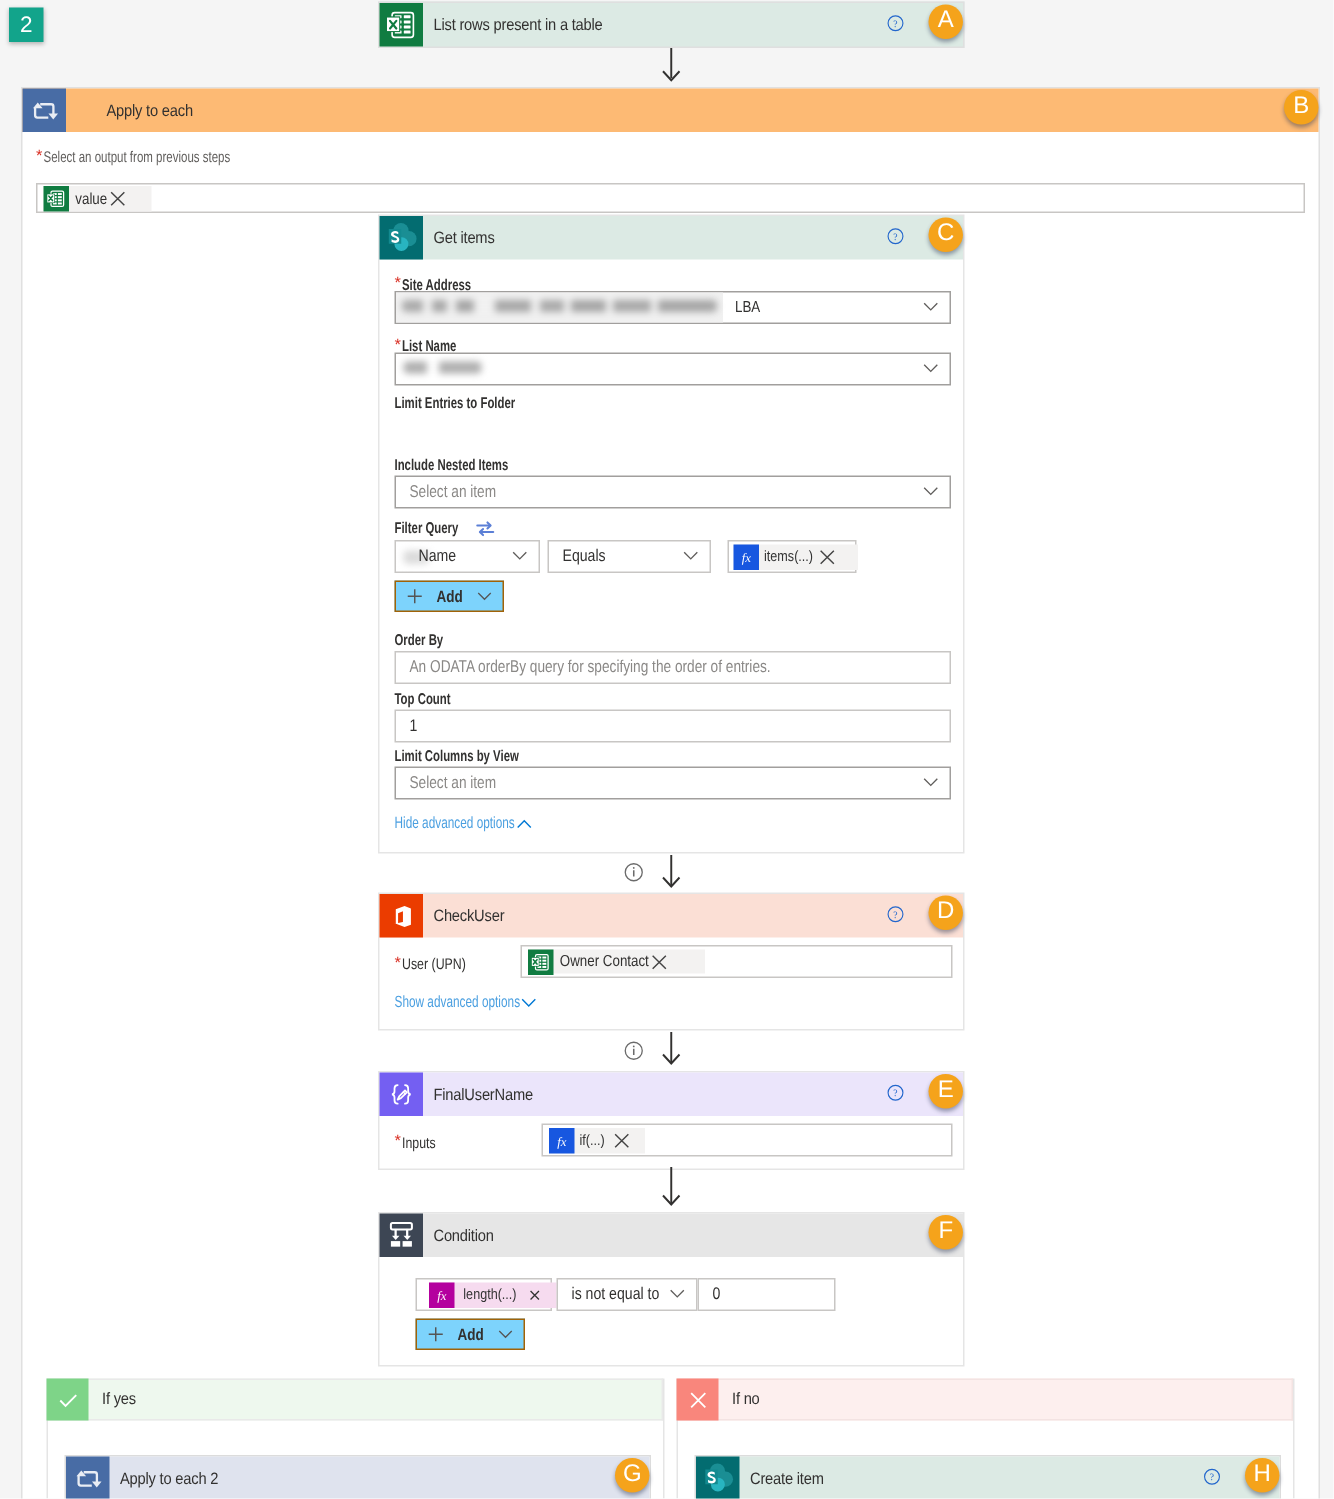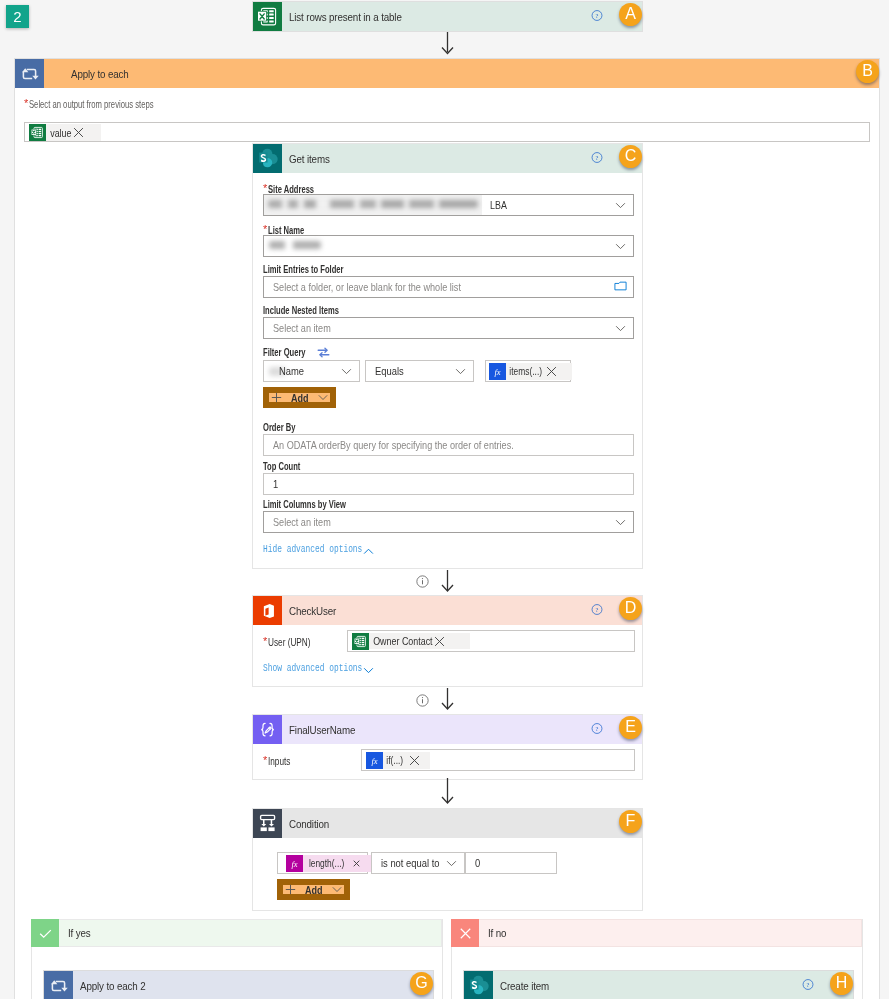--- a/index.html
+++ b/index.html
@@ -50,25 +50,25 @@
   }
   .fld.ph { color:#8a8886; }
   .fld.ph > [data-name="placeholder-text"] { display:inline-block; transform:scaleX(0.80); transform-origin:left center; white-space:nowrap; font-size:11.4px; }
   .chev { position:absolute; right:7px; top:50%; transform:translateY(-50%); }
   .blur {
     background:linear-gradient(90deg,#d9d9d9,#dedede);
     filter: blur(2.6px); border-radius:3px;
     display:inline-block;
   }
   .link { color:#4a9fe0; font-size:10.8px; display:inline-block; transform:scaleX(0.73); transform-origin:left center; white-space:nowrap; }
-  .linkwrap { display:flex; align-items:flex-end;font-family:Liberation Mono, monospace; }
+  .linkwrap { display:flex; align-items:center; }
   .linkwrap .link { margin-right:-27.5%; }
   .linkwrap { gap:6px; }
   .addbtn {
-    border:6px solid #a16207; background:#fdba74; height:21px;
+    border:1px solid #a16207; background:#7dd3fc; height:21px;
     display:flex; align-items:center; gap:7px; padding:0 14px;
     font-size:11px; font-weight:bold; color:#323130;
   }
   .addbtn > [data-name="add-label"] { display:inline-block; transform:scaleX(0.82); transform-origin:center; flex:none; }
   .addbtn > svg { flex:none; }
   .token { display:inline-flex; align-items:center; height:17px; background:#f3f2f1; }
   .token > .cond, [data-name="value-token"] > .cond { margin-right:-15%; }
   .tokx { display:flex; align-items:center; flex:none; }
   .tokx > svg { flex:none; }
   .tokicon { width:15px; height:15px; display:flex; align-items:center; justify-content:center; }
@@ -206,28 +206,20 @@
     <span class="req" data-name="required-asterisk">*</span><span class="flabel">List Name</span>
   </div>
   <div class="abs fld" data-name="list-name-input" style="left:10px; top:91px; width:371px; padding:0;">
     <span class="blur" data-name="redacted-text" style="position:absolute;left:5px;top:5px;width:52px;height:8px;background:linear-gradient(90deg,#aeaeae 0 16px,#fff 16px 24px,#aeaeae 24px 52px);"></span>
     <span class="chev" data-name="chevron-down-icon"><svg width="11" height="7" viewBox="0 0 12 8">
           <path d="M1 1.4 L6 6.4 L11 1.4" stroke="#605e5c" stroke-width="1.05" fill="none"></path>
         </svg></span>
   </div>
 
   <div class="abs flabel" data-name="limit-entries-label" style="left:10px; top:120px;">Limit Entries to Folder</div>
-  <div class="abs fld ph" data-name="limit-entries-input" style="left:10px; top:132px; width:371px;">
-    <span data-name="placeholder-text">Select a folder, or leave blank for the whole list</span>
-    <span class="chev" data-name="folder-icon" style="right:6px;">
-      <svg width="13" height="11" viewBox="0 0 14 12" fill="none" stroke="#0078d4" stroke-width="1">
-          <path d="M.9 3.2h4.4l1.2-1.4h6.6v8.4H.9z"></path>
-        </svg>
-    </span>
-  </div>
 
   <div class="abs flabel" data-name="include-nested-label" style="left:10px; top:161px;">Include Nested Items</div>
   <div class="abs fld ph" data-name="include-nested-input" style="left:10px; top:173px; width:371px;">
     <span data-name="placeholder-text">Select an item</span>
     <span class="chev" data-name="chevron-down-icon"><svg width="11" height="7" viewBox="0 0 12 8">
           <path d="M1 1.4 L6 6.4 L11 1.4" stroke="#605e5c" stroke-width="1.05" fill="none"></path>
         </svg></span>
   </div>
 
   <div class="abs" data-name="filter-query-label-row" style="left:10px; top:203px; display:flex; align-items:center; gap:21px;">

